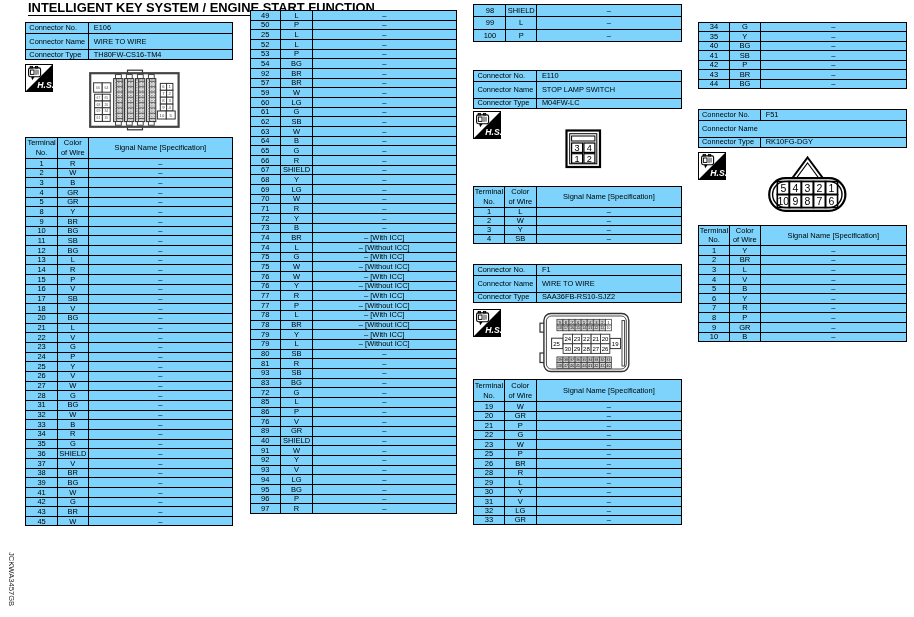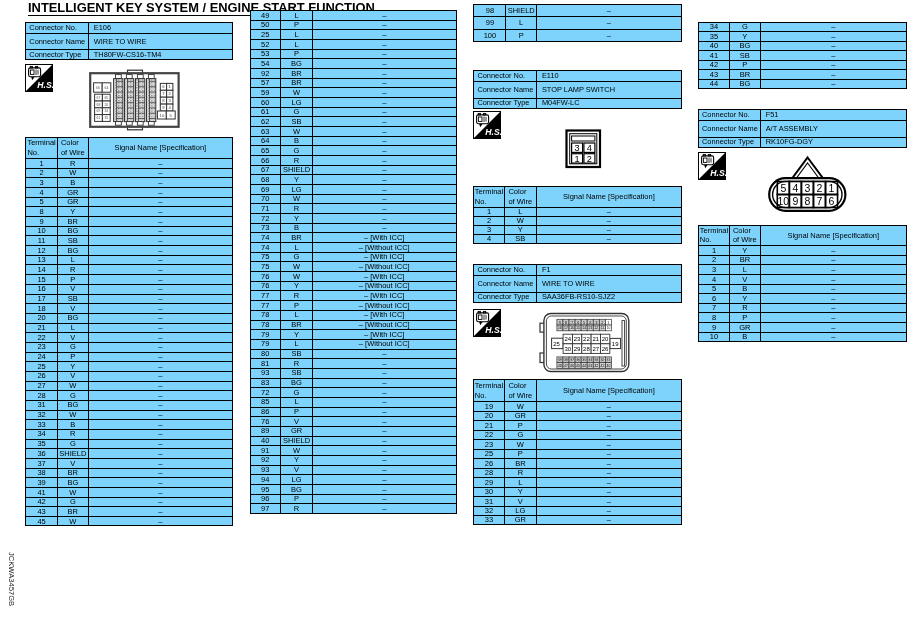--- a/index.html
+++ b/index.html
@@ -7,21 +7,21 @@
 .tb{position:absolute;border:1.8px solid #000;box-sizing:border-box;background:#7dd3fc;
  display:flex;flex-direction:column;font-size:7.5px;line-height:1}
 .row{display:flex;flex:1 1 auto;box-sizing:border-box;border-top:1.2px solid #000;min-height:0}
 .tb > .row:first-of-type{border-top:none}
 .c{box-sizing:border-box;border-left:1.2px solid #000;display:flex;align-items:center;
  justify-content:center;overflow:hidden;white-space:nowrap}
 .row .c:first-child{border-left:none}
 .c1{flex:0 0 var(--c1)}
 .c2{flex:0 0 var(--c2)}
 .c3{flex:1 1 auto}
-.hdr{line-height:1.25;}
+.hdr{line-height:1.25;text-align:center}
 .info .lab{flex:0 0 var(--lw);justify-content:flex-start;padding-left:3px}
 .info .val{flex:1 1 auto;justify-content:flex-start;padding-left:5px}
 .info .row{font-size:7.4px}
 svg{position:absolute}
 #title{position:absolute;left:28px;top:0px;font-size:12.9px;font-weight:bold;
  letter-spacing:0px;border-bottom:1.5px solid #000;padding:0 1px 0 0}
 #doccode{position:absolute;left:16px;top:552px;font-size:7.6px;color:#222;
  transform:rotate(90deg);transform-origin:0 0;white-space:nowrap}
 </style></head>
 <body>
@@ -981,21 +981,20 @@
       </div>
 </div>
 
 <div class="tb info" style="left:698.0px;top:109.0px;width:208.8px;height:38.5px;--lw:60.7px;">
 <div class="row" style="flex:0 0 10px">
         <div class="c lab">Connector No.</div>
         <div class="c val">F51</div>
       </div>
 <div class="row" style="flex:1 1 auto">
         <div class="c lab">Connector Name</div>
-        <div class="c val">A/T ASSEMBLY</div>
       </div>
 <div class="row" style="flex:0 0 10px">
         <div class="c lab">Connector Type</div>
         <div class="c val">RK10FG-DGY</div>
       </div>
 </div>
 
 <svg class="hs" style="left:697.5px;top:151.7px" width="28" height="28" viewBox="0 0 28 28">
 <rect x="0.5" y="0.5" width="27" height="27" fill="#fff" stroke="#000" stroke-width="1"></rect>
 <polygon points="27.5,0.5 27.5,27.5 0.5,27.5" fill="#000"></polygon>

